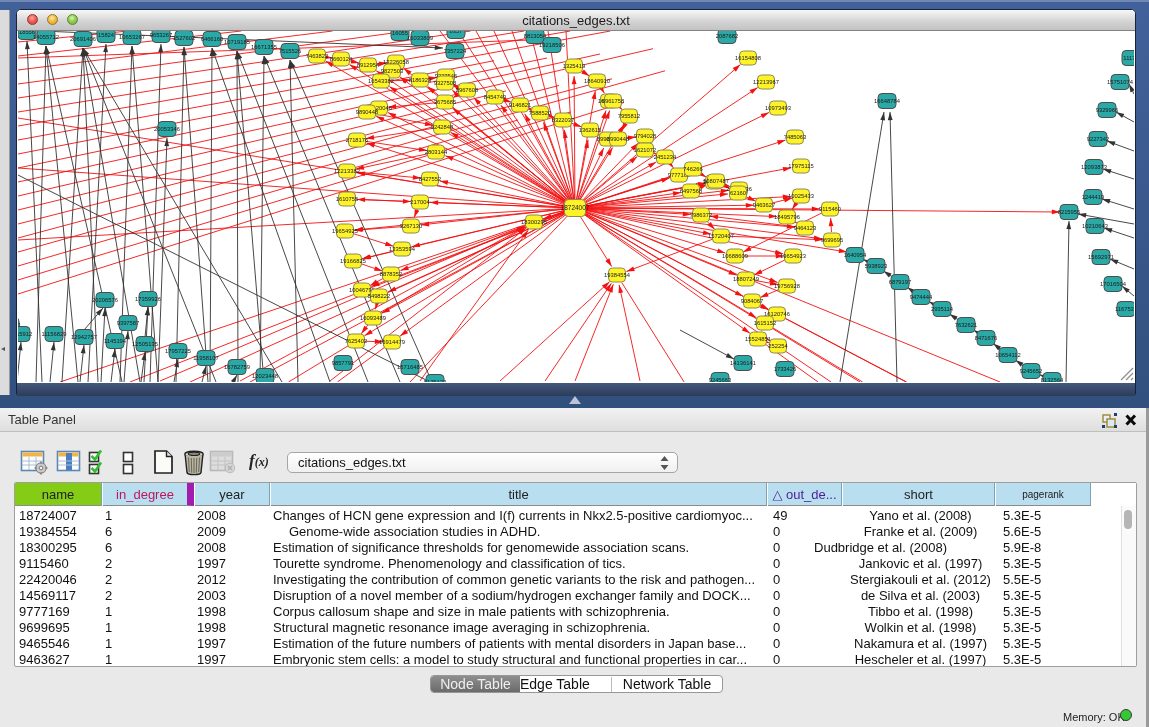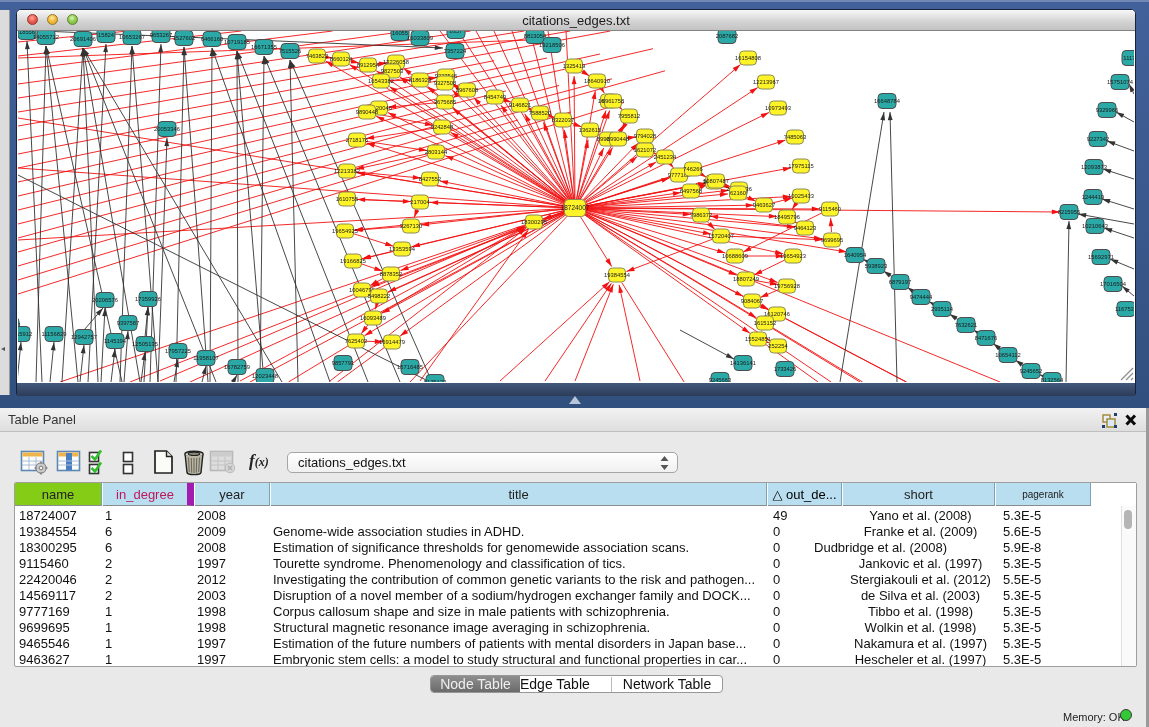--- a/index.html
+++ b/index.html
@@ -853,38 +853,39 @@
         <path d="M4.5 14 L8.5 9 L0.5 9 Z" fill="#555"></path>
       </svg>
   </div>
 
   <div style="position:absolute;left:14px;top:74px;width:1123px;height:185px;background:#fff;border:1px solid #9e9e9e;border-radius:2px;overflow:hidden">
     <div style="position:absolute;left:0;top:0;width:1121px;height:23px;background:#fff">
         <div style="position:absolute;left:0px;top:0;width:87px;height:23px;background:#84cc16;border-right:1px solid #79a4b5;border-bottom:1px solid #8c8c8c;text-align:center;line-height:23px;font-size:13px;color:#222">name</div>
 <div style="position:absolute;left:88px;top:0;width:91px;height:23px;background:#b9def0;border-right:7px solid #a21caf;border-bottom:1px solid #8c8c8c;text-align:center;line-height:23px;font-size:13px;color:#be185d">in_degree</div>
 <div style="position:absolute;left:180px;top:0;width:75px;height:23px;background:#b9def0;border-right:1px solid #79a4b5;border-bottom:1px solid #8c8c8c;text-align:center;line-height:23px;font-size:13px;color:#222">year</div>
 <div style="position:absolute;left:256px;top:0;width:496px;height:23px;background:#b9def0;border-right:1px solid #79a4b5;border-bottom:1px solid #8c8c8c;text-align:center;line-height:23px;font-size:13px;color:#222">title</div>
-<div style="position:absolute;left:753px;top:0;width:74px;height:23px;background:#b9def0;border-right:1px solid #79a4b5;border-bottom:1px solid #8c8c8c;text-align:center;line-height:23px;font-size:13px;color:#000000">△ out_de...</div>
+<div style="position:absolute;left:753px;top:0;width:74px;height:23px;background:#b9def0;border-right:1px solid #79a4b5;border-bottom:1px solid #8c8c8c;text-align:center;line-height:23px;font-size:13px;color:#4c1d95">△ out_de...</div>
 <div style="position:absolute;left:828px;top:0;width:152px;height:23px;background:#b9def0;border-right:1px solid #79a4b5;border-bottom:1px solid #8c8c8c;text-align:center;line-height:23px;font-size:13px;color:#222">short</div>
 <div style="position:absolute;left:981px;top:0;width:95px;height:23px;background:#b9def0;border-right:1px solid #79a4b5;border-bottom:1px solid #8c8c8c;text-align:center;line-height:23px;font-size:10px;color:#222">pagerank</div>
       </div>
     <div style="position:absolute;left:-14px;top:-482px">
         <div style="position:absolute;left:0;top:507px;width:1105px;height:16px;font-size:13px;color:#111;white-space:nowrap">
 <span style="position:absolute;left:18px">18724007</span>
 <span style="position:absolute;left:104px">1</span>
 <span style="position:absolute;left:196px">2008</span>
+<span style="position:absolute;left:272px">Changes of HCN gene expression and I(f) currents in Nkx2.5-positive cardiomyoc...</span>
 <span style="position:absolute;left:772px">49</span>
 <span style="position:absolute;left:843px;width:153px;text-align:center">Yano et al. (2008)</span>
 <span style="position:absolute;left:1002px">5.3E-5</span>
 </div>
 <div style="position:absolute;left:0;top:523px;width:1105px;height:16px;font-size:13px;color:#111;white-space:nowrap">
 <span style="position:absolute;left:18px">19384554</span>
 <span style="position:absolute;left:104px">6</span>
 <span style="position:absolute;left:196px">2009</span>
-<span style="position:absolute;left:272px">Genome-wide association studies in ADHD.</span>
+<span style="position:absolute;left:288px">Genome-wide association studies in ADHD.</span>
 <span style="position:absolute;left:772px">0</span>
 <span style="position:absolute;left:843px;width:153px;text-align:center">Franke et al. (2009)</span>
 <span style="position:absolute;left:1002px">5.6E-5</span>
 </div>
 <div style="position:absolute;left:0;top:539px;width:1105px;height:16px;font-size:13px;color:#111;white-space:nowrap">
 <span style="position:absolute;left:18px">18300295</span>
 <span style="position:absolute;left:104px">6</span>
 <span style="position:absolute;left:196px">2008</span>
 <span style="position:absolute;left:272px">Estimation of significance thresholds for genomewide association scans.</span>
 <span style="position:absolute;left:772px">0</span>

